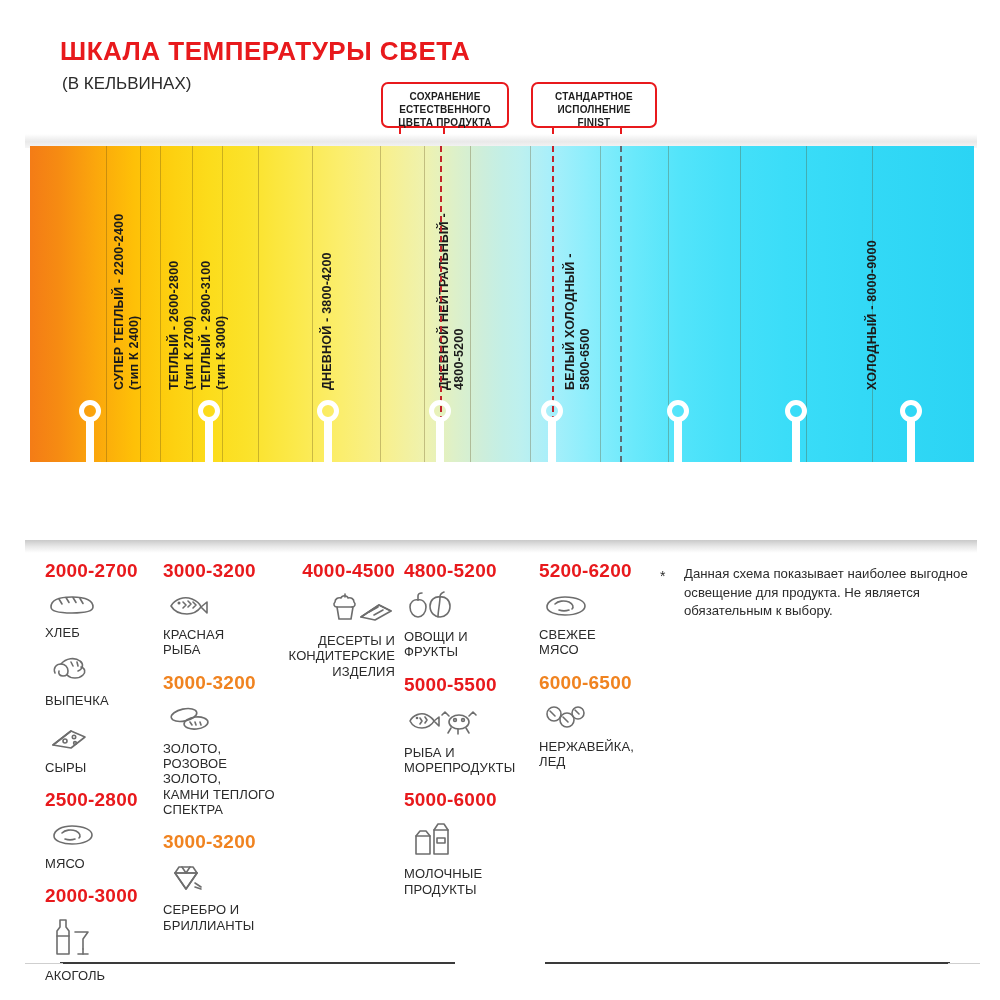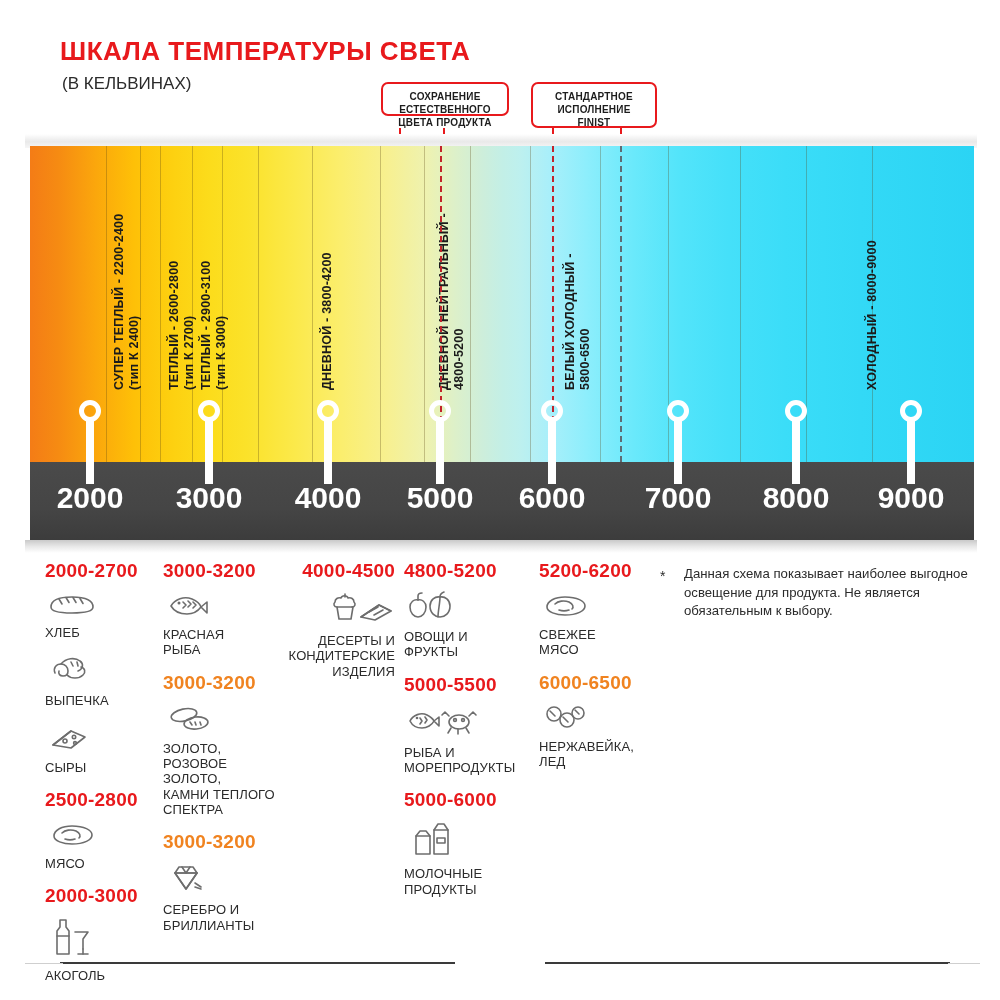--- a/index.html
+++ b/index.html
@@ -22,21 +22,21 @@
   }
 
   
   .callout{
     position:absolute;box-sizing:border-box;
     border:2px solid #e8191c;border-radius:7px;background:#ffffff;
     text-align:center;padding:7px 6px 6px;
     font-size:10px;font-weight:bold;color:#1d1d1d;line-height:1.28;
     letter-spacing:.2px;
   }
-  #callout-natural{left:381px;top:82px;width:128px;height:34px;}
+  #callout-natural{left:381px;top:82px;width:128px;height:46px;}
   #callout-standard{left:531px;top:82px;width:126px;height:46px;}
   .callout-stem{position:absolute;width:2px;background:#e8191c;}
 
   
   .spectrum-shadow{
     position:absolute;left:25px;top:134px;width:952px;height:14px;
     background:linear-gradient(to bottom,#ffffff 0%,#e9e9e9 55%,#f6f6f6 100%);
   }
   #spectrum{
     position:absolute;left:30px;top:146px;width:944px;height:316px;
@@ -219,30 +219,20 @@
       <div class="marker" style="left: 785px; top: 400px;">
         <span class="ring"></span>
         <span class="stem"></span>
       </div>
       <div class="marker" style="left: 900px; top: 400px;">
         <span class="ring"></span>
         <span class="stem"></span>
       </div>
     </div>
 
-  <div id="scalebar">
-      <div class="scale-num" style="left: 60px;">2000</div>
-      <div class="scale-num" style="left: 179px;">3000</div>
-      <div class="scale-num" style="left: 298px;">4000</div>
-      <div class="scale-num" style="left: 410px;">5000</div>
-      <div class="scale-num" style="left: 522px;">6000</div>
-      <div class="scale-num" style="left: 648px;">7000</div>
-      <div class="scale-num" style="left: 766px;">8000</div>
-      <div class="scale-num" style="left: 881px;">9000</div>
-    </div>
   <div class="scalebar-shadow"></div>
 
   <div id="legend">
       <div class="col" style="left: 45px; width: 110px;">
         <div class="grp" style="margin-bottom: 14px;">
           <div class="grp-range">2000-2700</div>
           <div class="item">
             <span class="item-icon"><svg width="50" height="26" viewBox="0 0 50 26">
                 <path fill="none" stroke="#6d6d6d" stroke-width="1.6" stroke-linecap="round" stroke-linejoin="round" d="M4 16c0-6 6-10 21-10s21 4 21 10c0 4-6 6-21 6S4 20 4 16z"></path>
                 <path fill="none" stroke="#6d6d6d" stroke-width="1.6" stroke-linecap="round" stroke-linejoin="round" d="M12 8l3 5M19 6.5l3 5M26 6.5l3 5M33 7.5l3 5"></path>

